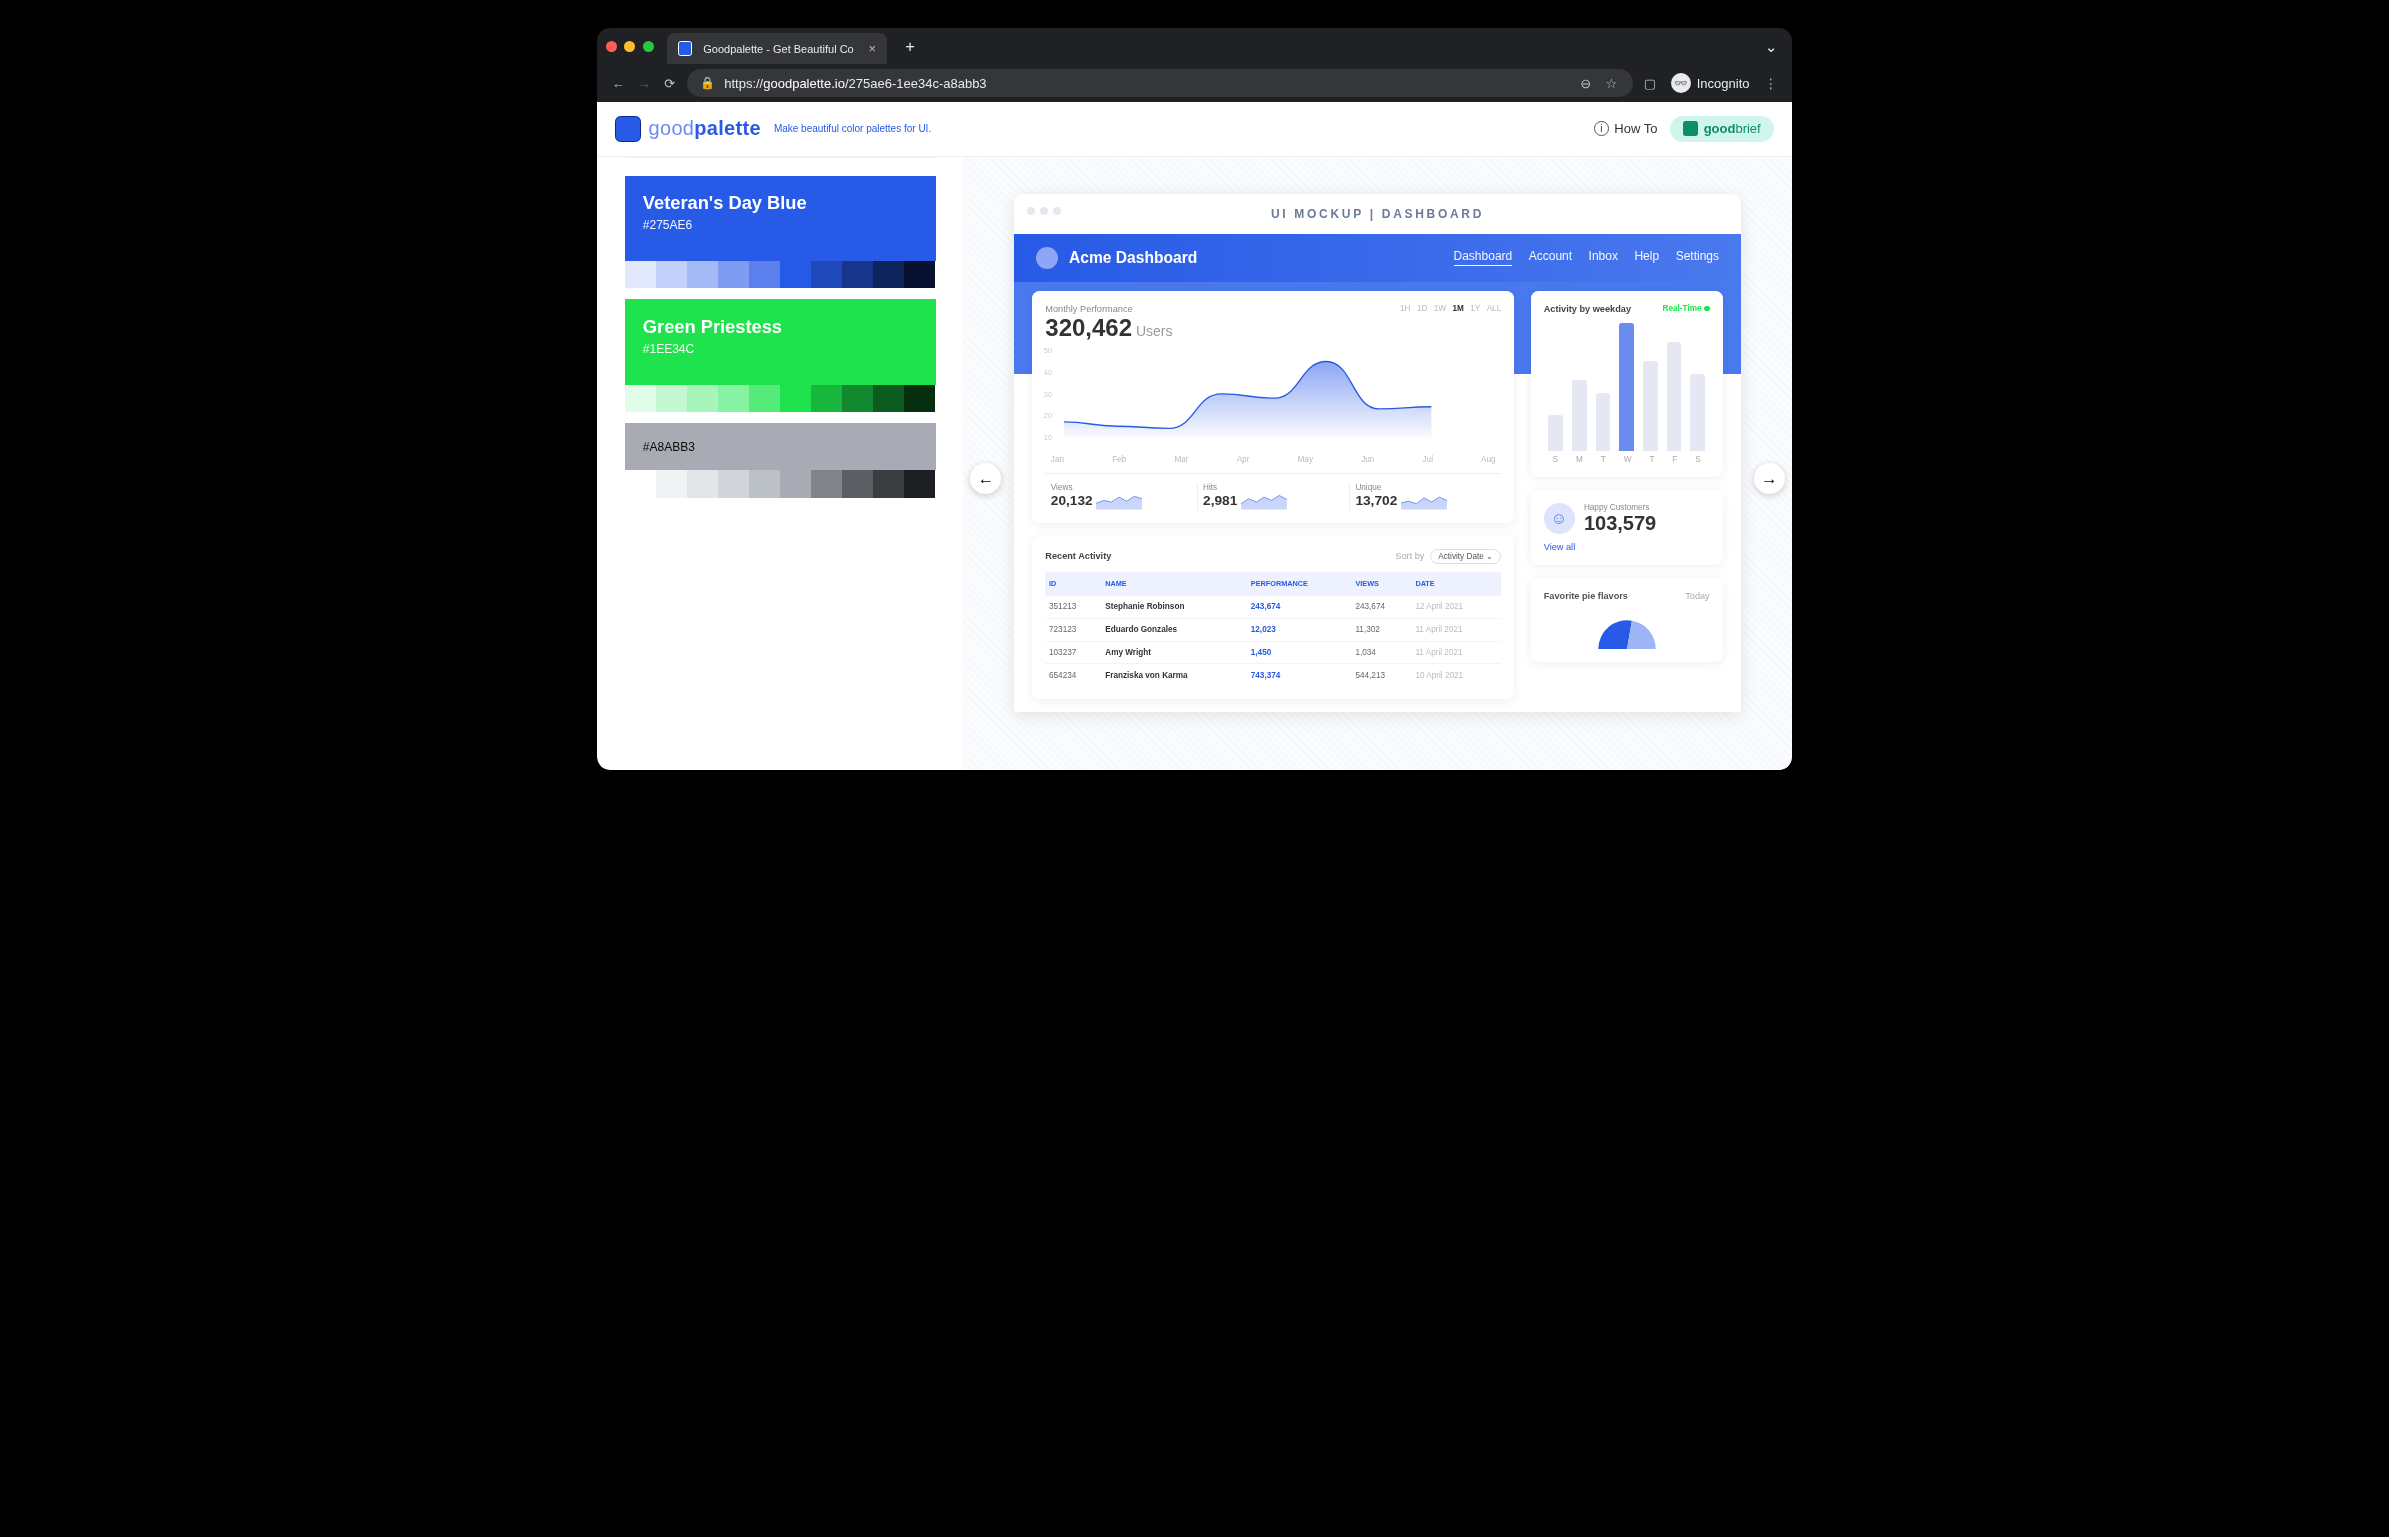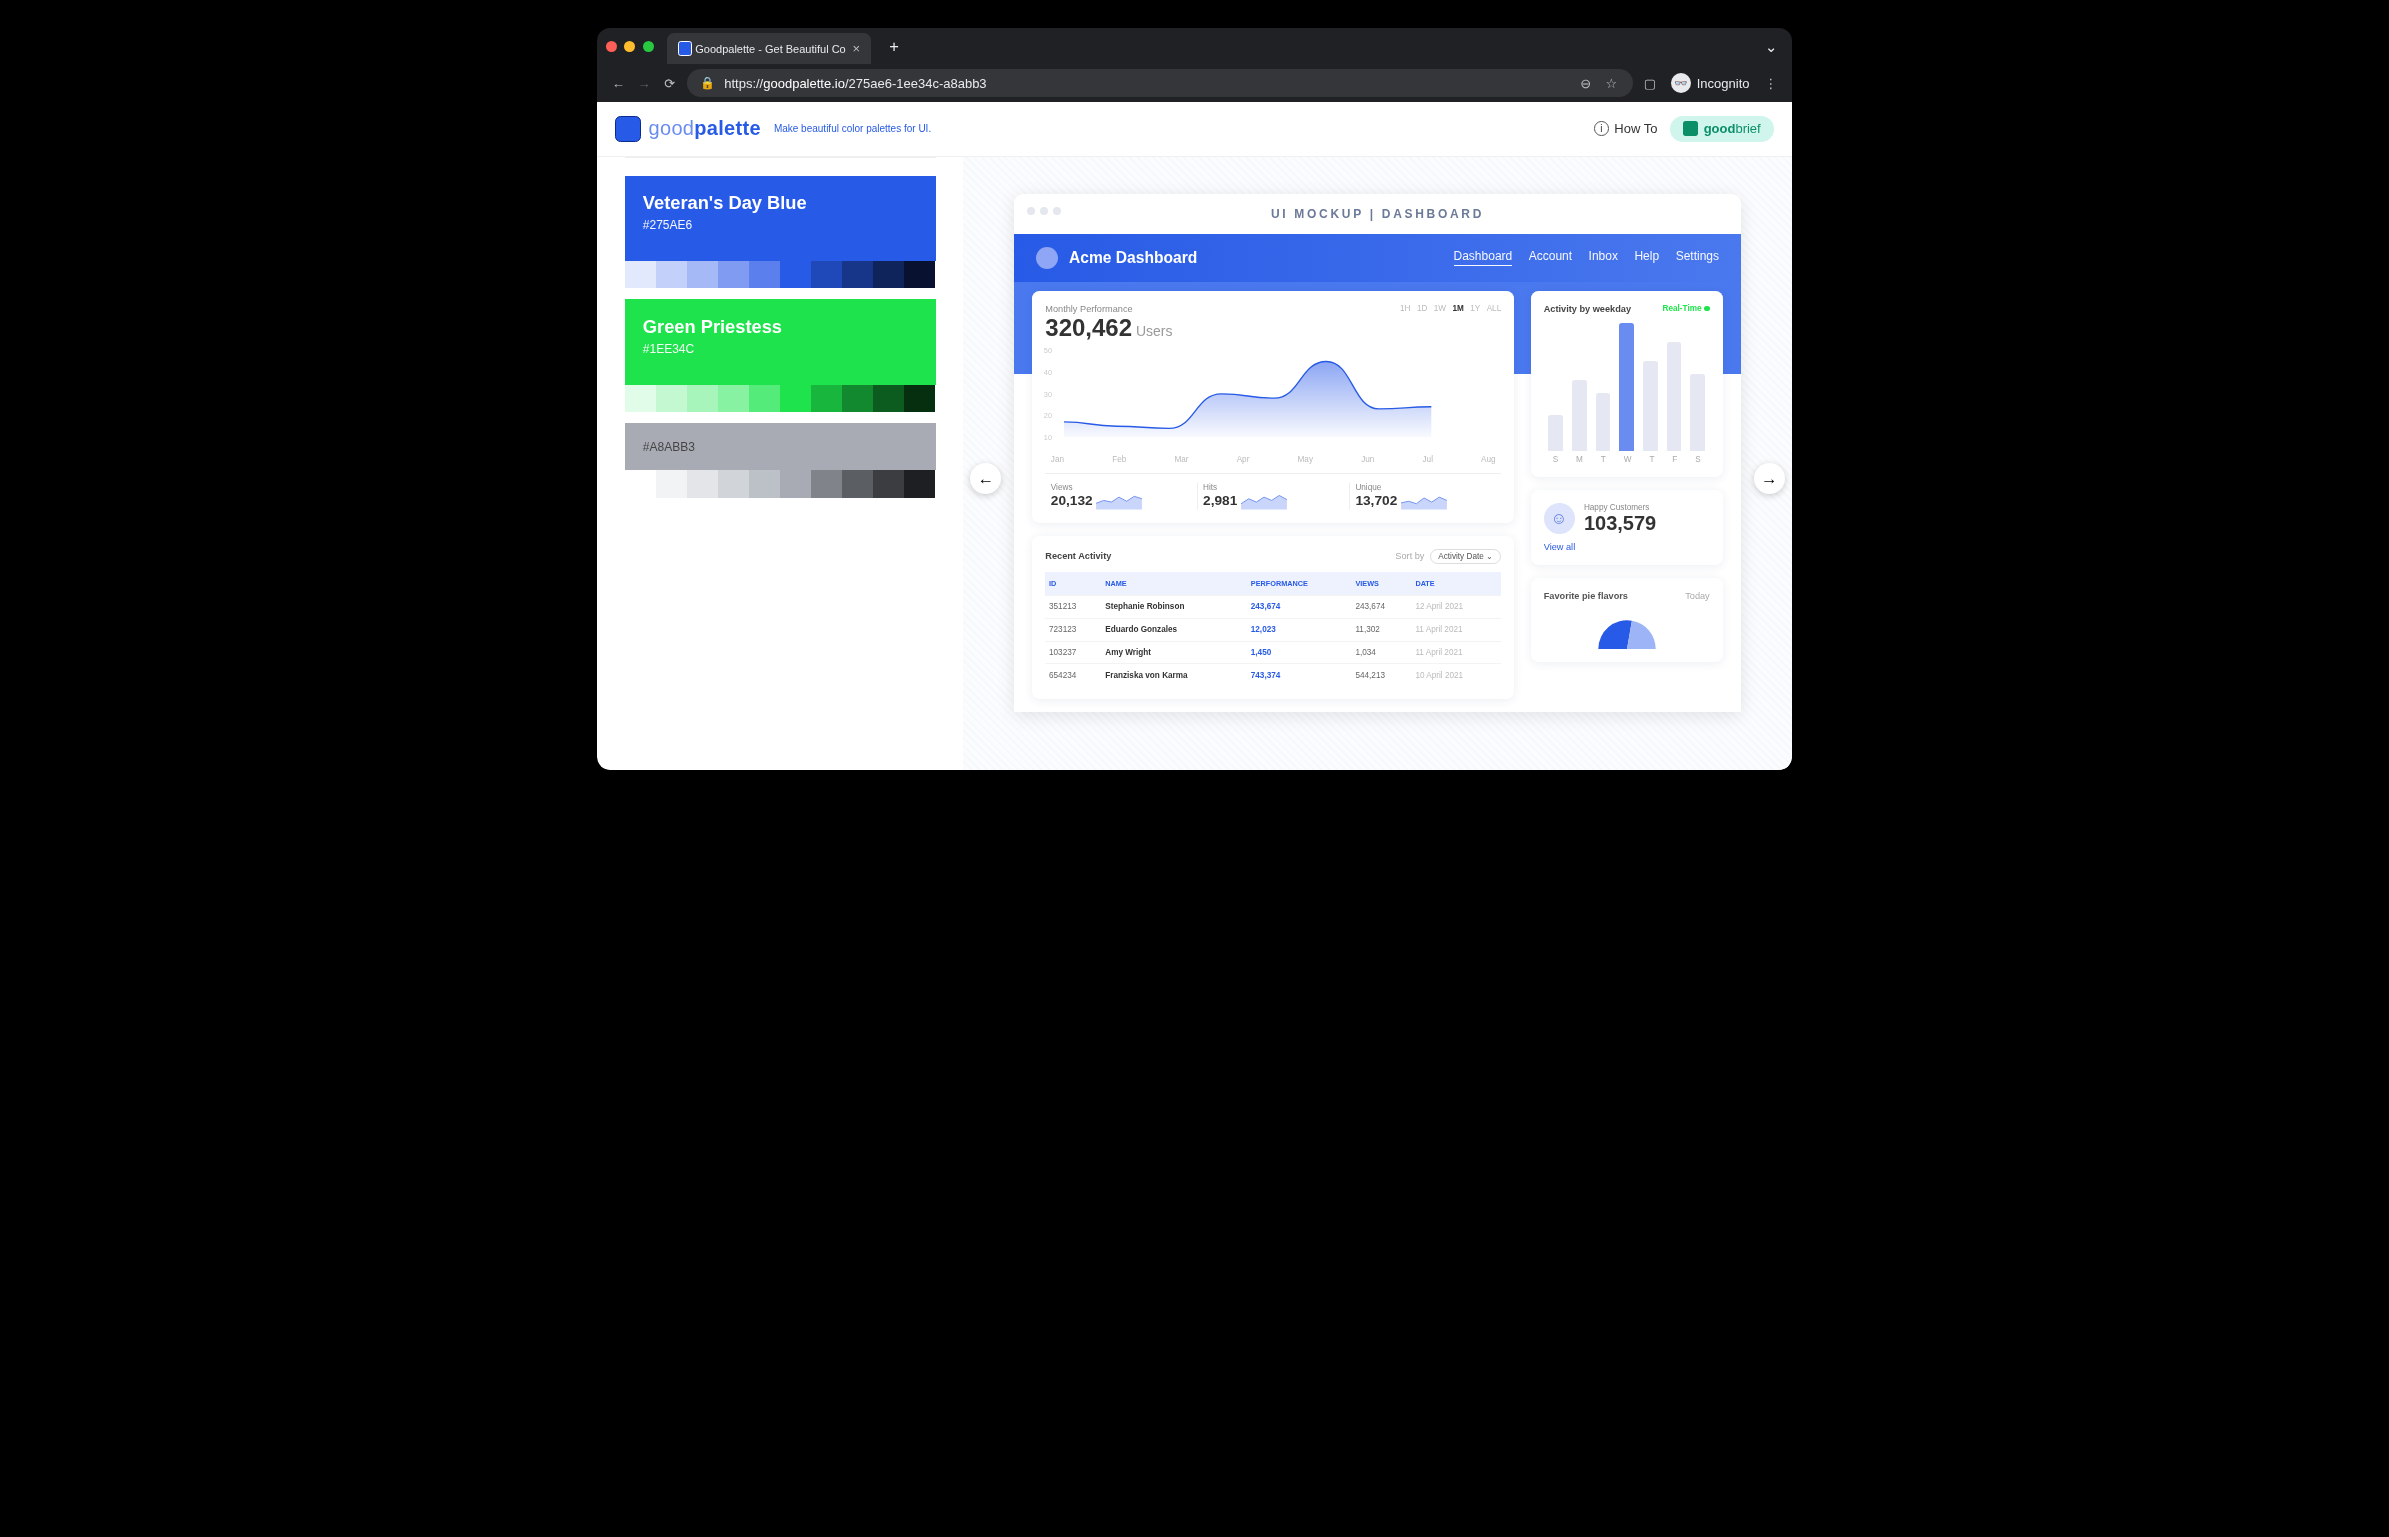--- a/index.html
+++ b/index.html
@@ -2,21 +2,21 @@
 <html style="font-size:14.7px"><head>
 <meta charset="utf-8">
 <style>
   *{box-sizing:border-box;margin:0;padding:0;font-family:'Segoe UI',Arial,sans-serif}
   body{background:#000;display:flex;justify-content:center;padding:27.5px}
   .browser{width:1195px;height:742px;background:#202124;border-radius:13px;overflow:hidden;display:flex;flex-direction:column}
   .tabbar{height:37px;display:flex;align-items:center;padding:0 9.2px;gap:7.3px}
   .traffic{display:flex;gap:7.3px;align-items:center;margin-right:5.5px}
   .dot{width:11px;height:11px;border-radius:50%}
   .d-r{background:#ff5f57}.d-y{background:#febc2e}.d-g{background:#28c840}
-  .tab{display:flex;align-items:center;gap:3px;background:#35363a;color:#e8eaed;font-size:11px;padding:7.3px 11px;border-radius:7.3px 7.3px 0 0;height:31px;margin-top:5.5px}
+  .tab{display:flex;align-items:center;gap:11px;background:#35363a;color:#e8eaed;font-size:11px;padding:7.3px 11px;border-radius:7.3px 7.3px 0 0;height:31px;margin-top:5.5px}
   .tab-ico{width:14.7px;height:14.7px;background:#275AE6;border-radius:2.7px;border:0.9px solid #fff}
   .tab-close{font-size:13px;color:#bbb;margin-left:3.7px}
   .newtab{width:24px;height:24px;border-radius:50%;display:flex;align-items:center;justify-content:center;color:#e8eaed;margin-left:3.7px;font-size:16.5px}
   .tabbar .chev{margin-left:auto;color:#e8eaed;padding-right:5.5px}
   .addrbar{height:37px;display:flex;align-items:center;gap:9.2px;padding:0 13px;color:#e8eaed;font-size:13px}
   .ico{width:16.5px;height:16.5px;display:flex;align-items:center;justify-content:center;color:#bdc1c6}
   .urlbox{flex:1;display:flex;align-items:center;gap:9.2px;background:#35363a;border-radius:16.5px;height:27.5px;padding:0 13px}
   .urlbox .lock{font-size:12px}
   .url{color:#e8eaed}
   .url .dom{color:#fff}
@@ -199,21 +199,21 @@
                 <div style="background:#86f2a2"></div>
                 <div style="background:#55eb7a"></div>
                 <div style="background:#1EE34C"></div>
                 <div style="background:#18b63d"></div>
                 <div style="background:#12892e"></div>
                 <div style="background:#0c5c1f"></div>
                 <div style="background:#062f10"></div>
               </div>
             </div>
             <div class="palgroup">
-              <div class="palhead" style="background:#A8ABB3;color:#404040;padding:13px 18.3px 16.5px 18.3px">
+              <div class="palhead" style="background:#A8ABB3;color:#000000;padding:13px 18.3px 16.5px 18.3px">
 
     <div class="hex">#A8ABB3</div>
               </div>
     <div class="swatches">
     <div style="background:#ffffff"></div>
                 <div style="background:#f2f3f5"></div>
                 <div style="background:#e3e5e8"></div>
                 <div style="background:#d1d4d9"></div>
                 <div style="background:#bcc0c7"></div>
                 <div style="background:#A8ABB3"></div>

